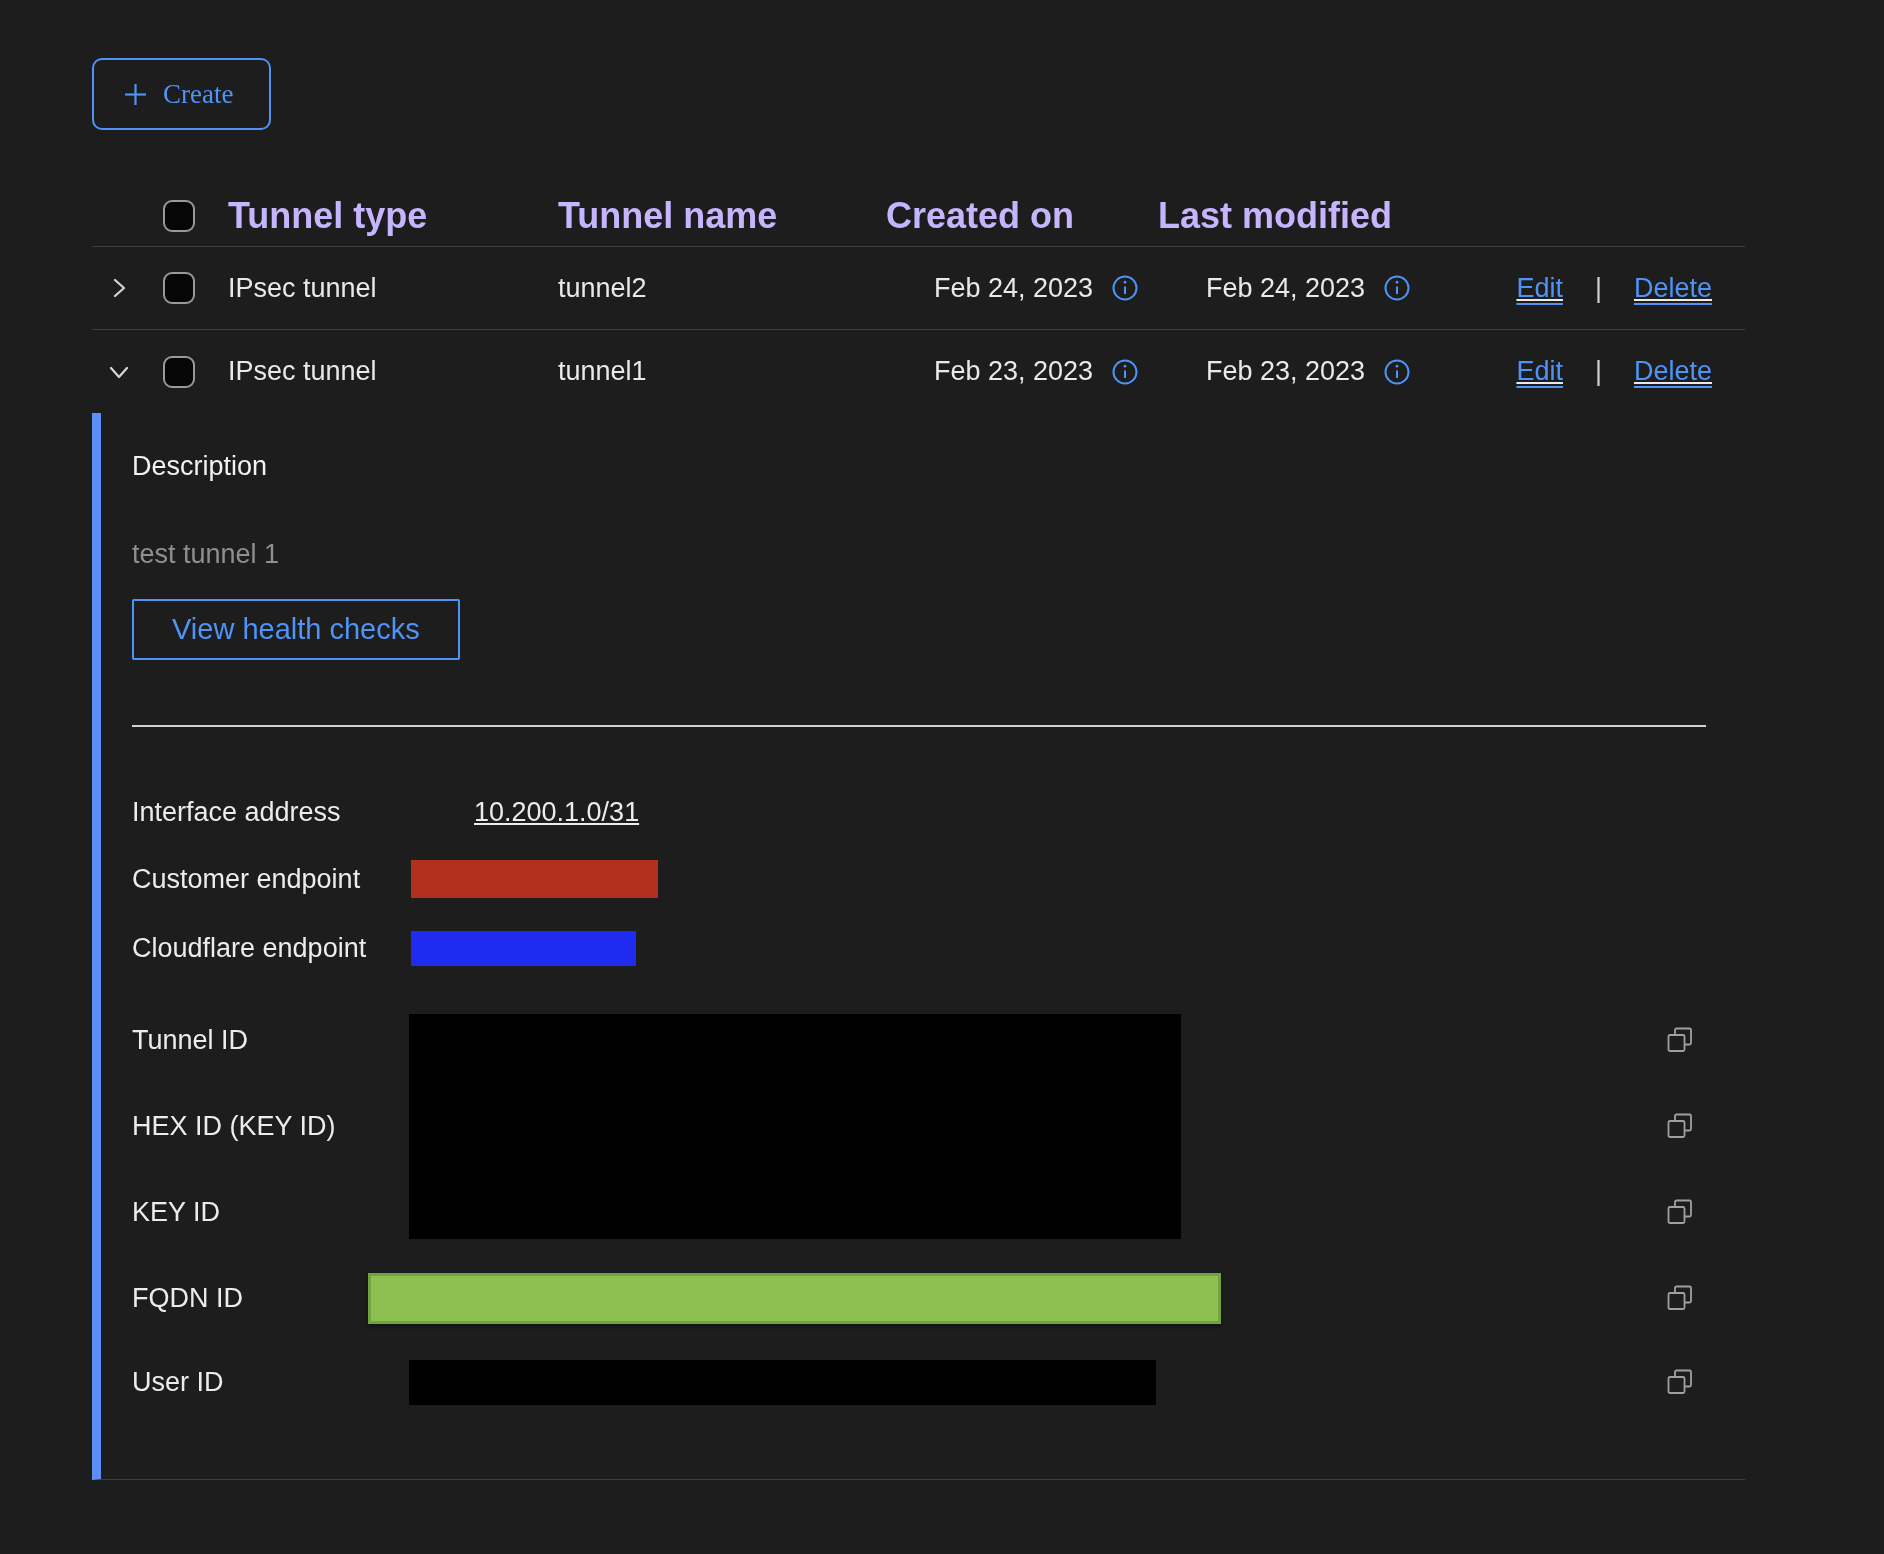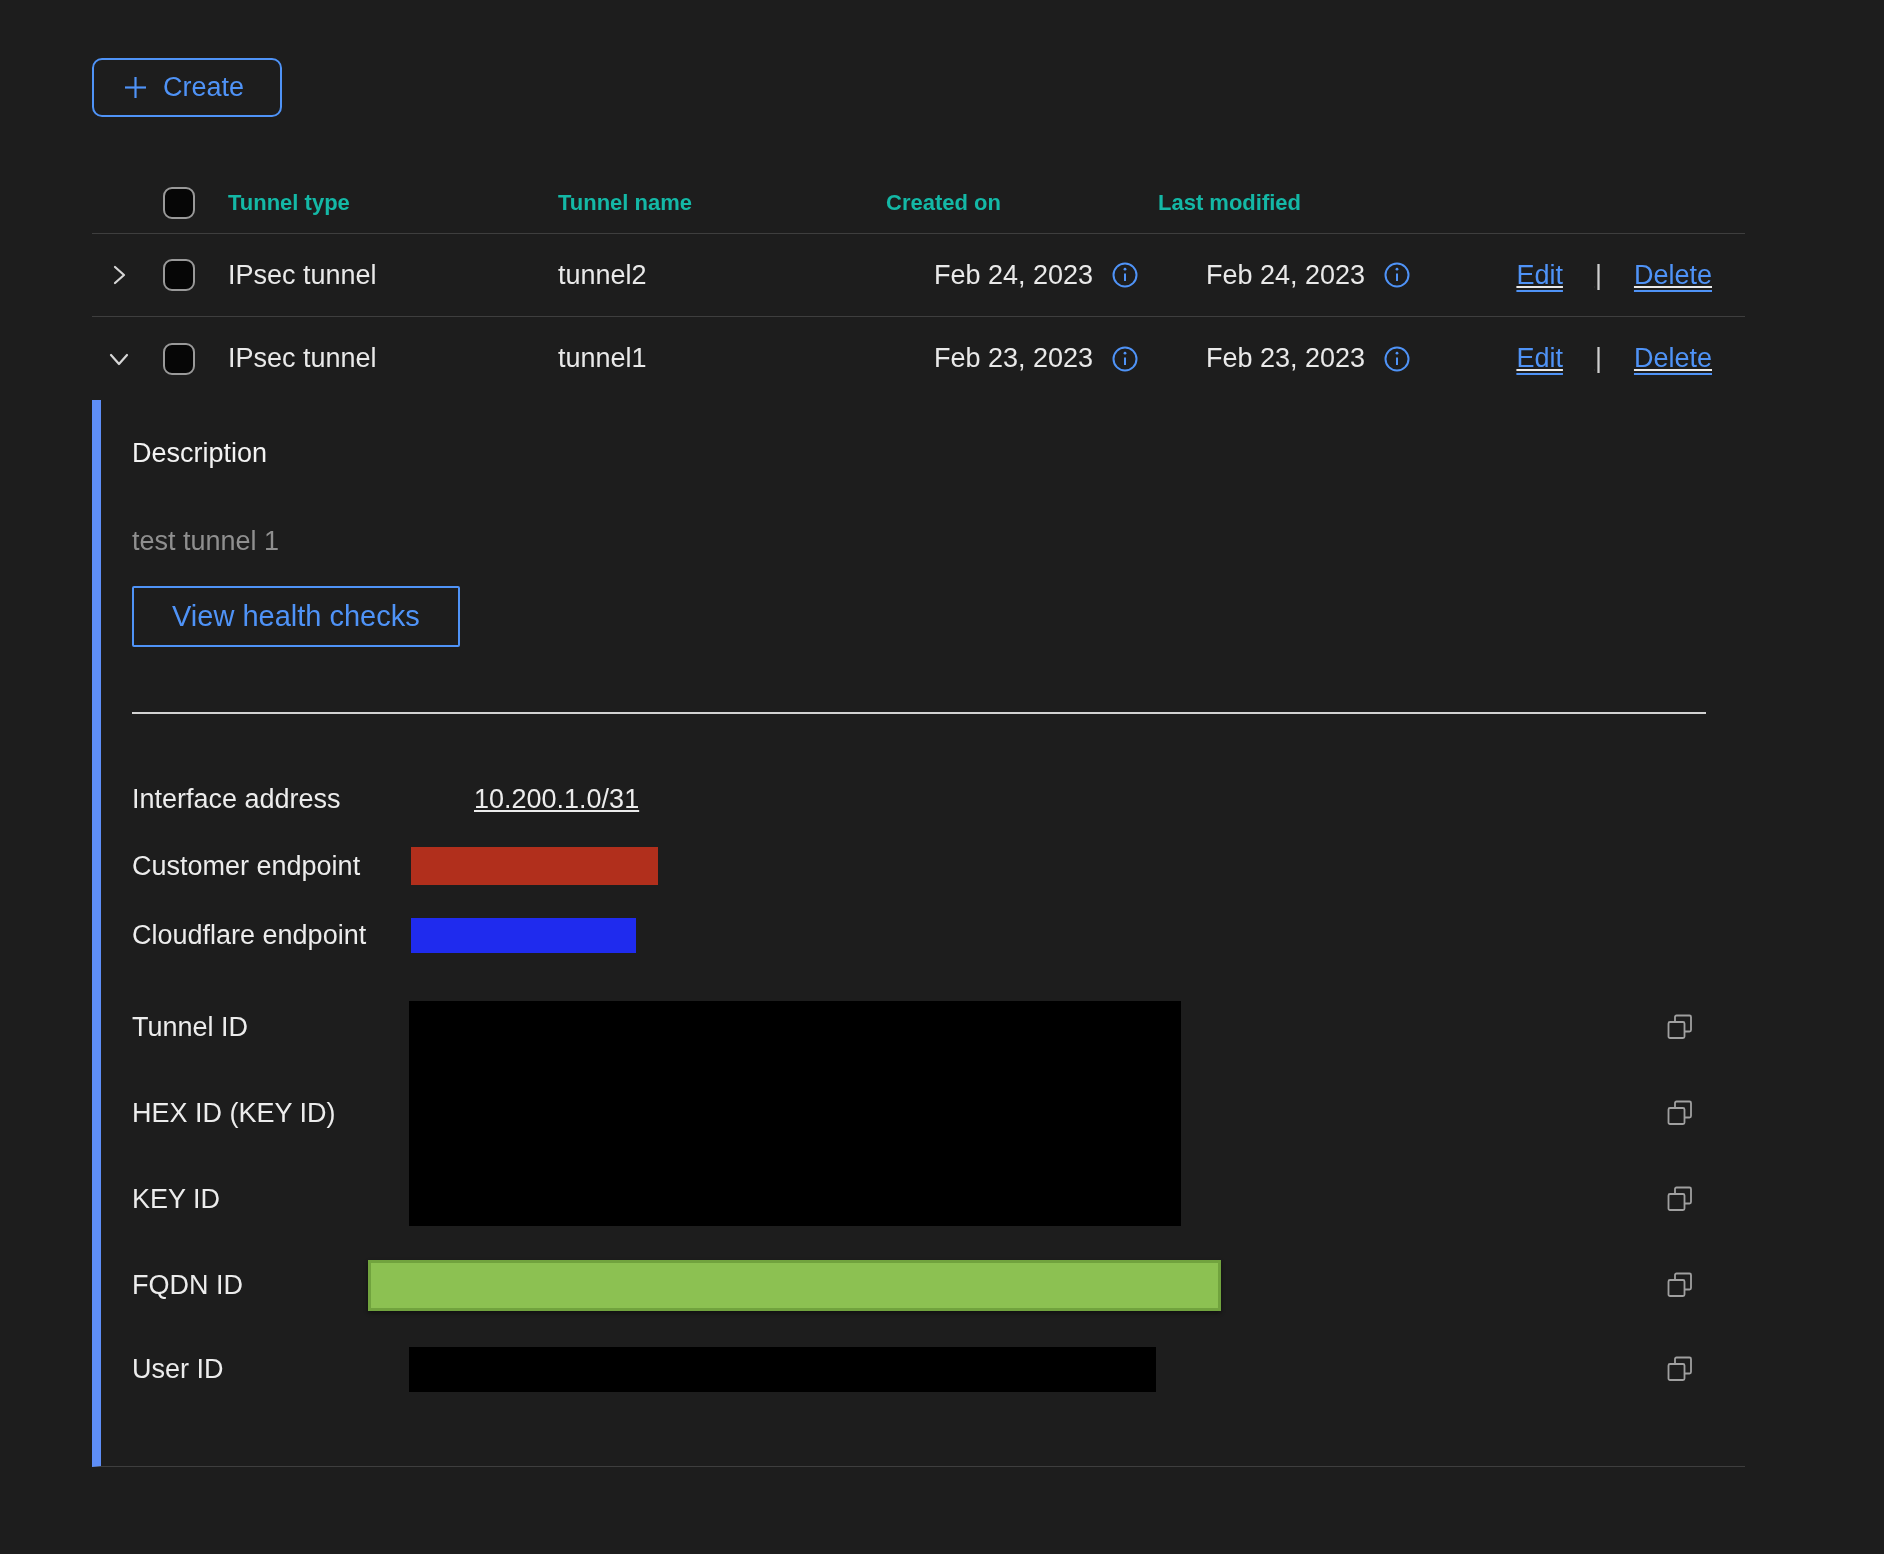--- a/index.html
+++ b/index.html
@@ -23,35 +23,35 @@
     width:1884px;height:1554px;overflow:hidden;
     font-family:"Liberation Sans","DejaVu Sans",sans-serif;
     color:var(--text);
     -webkit-font-smoothing:antialiased;
   }
   .page{padding:58px 0 0 92px;width:1745px;}
 
   
   .create-btn{
     display:inline-flex;align-items:center;gap:14px;
-    height:59px;padding:0 36px 0 28px;
+    height:72px;padding:0 36px 0 28px;
     background:transparent;border:2px solid var(--accent-blue);border-radius:10px;
-    color:var(--accent-blue);font-size:27px;font-family:Liberation Sans, sans-serif;cursor:pointer;
+    color:var(--accent-blue);font-size:27px;font-family:Liberation Serif, serif;cursor:pointer;
   }
   .create-btn svg{display:block;}
 
   
   .table{width:1653px;margin-top:55px;}
   .tr{
     display:grid;
     grid-template-columns:63px 65px 330px 328px 272px 280px 1fr;
     align-items:center;
   }
   .thead{height:62px;border-bottom:1px solid var(--divider);}
-  .thead .cell{font-weight:700;font-size:22px;color:#14b8a6;}
+  .thead .cell{font-weight:700;font-size:36px;color:#c4b5fd;}
   .row{height:83px;font-size:27px;}
   .row-collapsed{border-bottom:1px solid var(--divider);}
   .cell{padding-left:8px;}
   .cell-expander{padding-left:15px;display:flex;align-items:center;}
   .checkbox{
     width:32px;height:32px;border:2px solid #999;border-radius:9px;
     background:#060606;cursor:pointer;
   }
   .date-cell{display:flex;align-items:center;gap:18px;margin-left:48px;}
   .actions-cell{display:flex;justify-content:flex-end;align-items:center;gap:32px;padding-right:33px;text-decoration:underline;}

